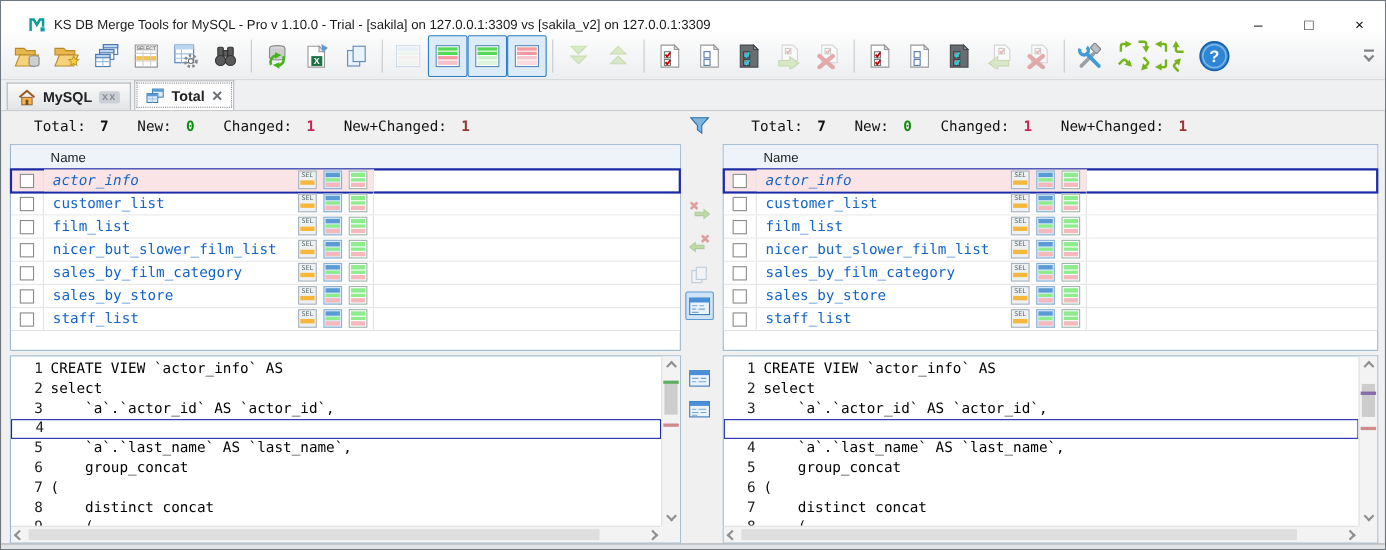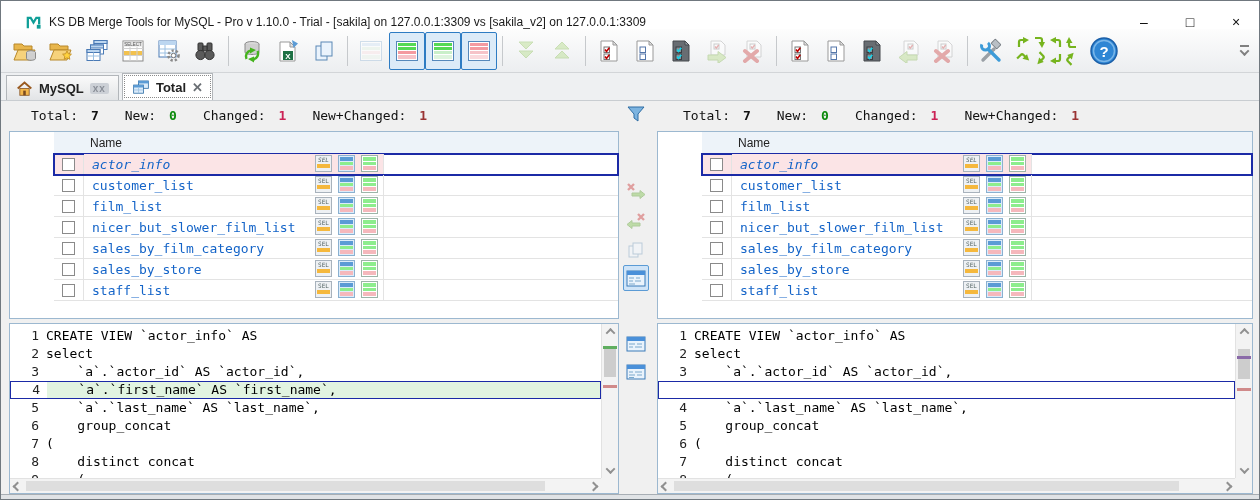--- a/index.html
+++ b/index.html
@@ -35,21 +35,21 @@
   
   .stats { position:absolute; top:100px; height:28px; display:flex; align-items:center; gap:26px;
            font-family:"DejaVu Sans Mono",monospace; font-size:13px; color:#111; }
   #stats-left { left:8px; width:610px; padding-left:22px; }
   #stats-right { left:656px; width:596px; padding-left:26px; }
   .stat { display:flex; gap:13px; white-space:nowrap; }
   .stat .v { font-weight:bold; }
   .v-total { color:#111; } .v-new { color:#0b8a0b; } .v-chg { color:#cc2255; } .v-nc { color:#9a3333; }
 
   
-  .listpanel { position:absolute; top:130px; height:188px; background:#fff; border:1px solid #9cb8d0;padding-left:44px; }
+  .listpanel { position:absolute; top:130px; height:188px; background:#fff; border:1px solid #9cb8d0; }
   #list-left { left:8px; width:610px; }
   #list-right { left:656px; width:596px; }
   .list-header { height:22px; background:#edf3f9; border-bottom:1px solid #c2d4e6; display:flex; align-items:center; font-size:12px; color:#222; padding-left:36px; }
   .lrow { height:21px; display:flex; border-bottom:1px solid #e3e3e3; font-family:"DejaVu Sans Mono",monospace; font-size:13px; background:#fff; }
   .cb-cell { width:30px; border-right:1px solid #e3e3e3; display:flex; align-items:center; justify-content:center; flex:none; }
   .cb { width:13px; height:13px; border:1px solid #8a8a8a; background:#fff; }
   .name-cell { width:300px; border-right:1px solid #e3e3e3; display:flex; align-items:center; padding-left:8px; color:#1464c8; position:relative; flex:none; }
   .rest { flex:1; }
   .lrow.selected { outline:2px solid #1b2aa6; outline-offset:-1px;font-style:italic; }
   .lrow.selected .cb-cell, .lrow.selected .name-cell { background:#fbe4e6; }
@@ -826,21 +826,21 @@
       <rect x="1" y="1" width="18" height="4" fill="#4a90d9"></rect>
       <path d="M3 8h5M10 8h4M3 11h4M9 11h6M3 14h6" stroke="#7aa8cc"></path>
     </svg>
   </div>
 
   <div class="sqlpanel" id="sql-left">
     <div class="code-area">
       <div class="code-row"><span class="ln">1</span><span class="ct">CREATE VIEW `actor_info` AS</span></div>
       <div class="code-row"><span class="ln">2</span><span class="ct">select</span></div>
       <div class="code-row"><span class="ln">3</span><span class="ct">    `a`.`actor_id` AS `actor_id`,</span></div>
-      <div class="code-row diff"><span class="ln">4</span><span class="ct">    `a`.`first_name` AS `first_name`,</span></div>
+      <div class="code-row diff"><span class="ln">4</span></div>
       <div class="code-row"><span class="ln">5</span><span class="ct">    `a`.`last_name` AS `last_name`,</span></div>
       <div class="code-row"><span class="ln">6</span><span class="ct">    group_concat</span></div>
       <div class="code-row"><span class="ln">7</span><span class="ct">(</span></div>
       <div class="code-row"><span class="ln">8</span><span class="ct">    distinct concat</span></div>
       <div class="code-row"><span class="ln">9</span><span class="ct">    (</span></div>
     </div>
     <div class="vscroll">
       <span class="sarrow" style="top:0;">
           <span class="ch up"></span>
         </span>

